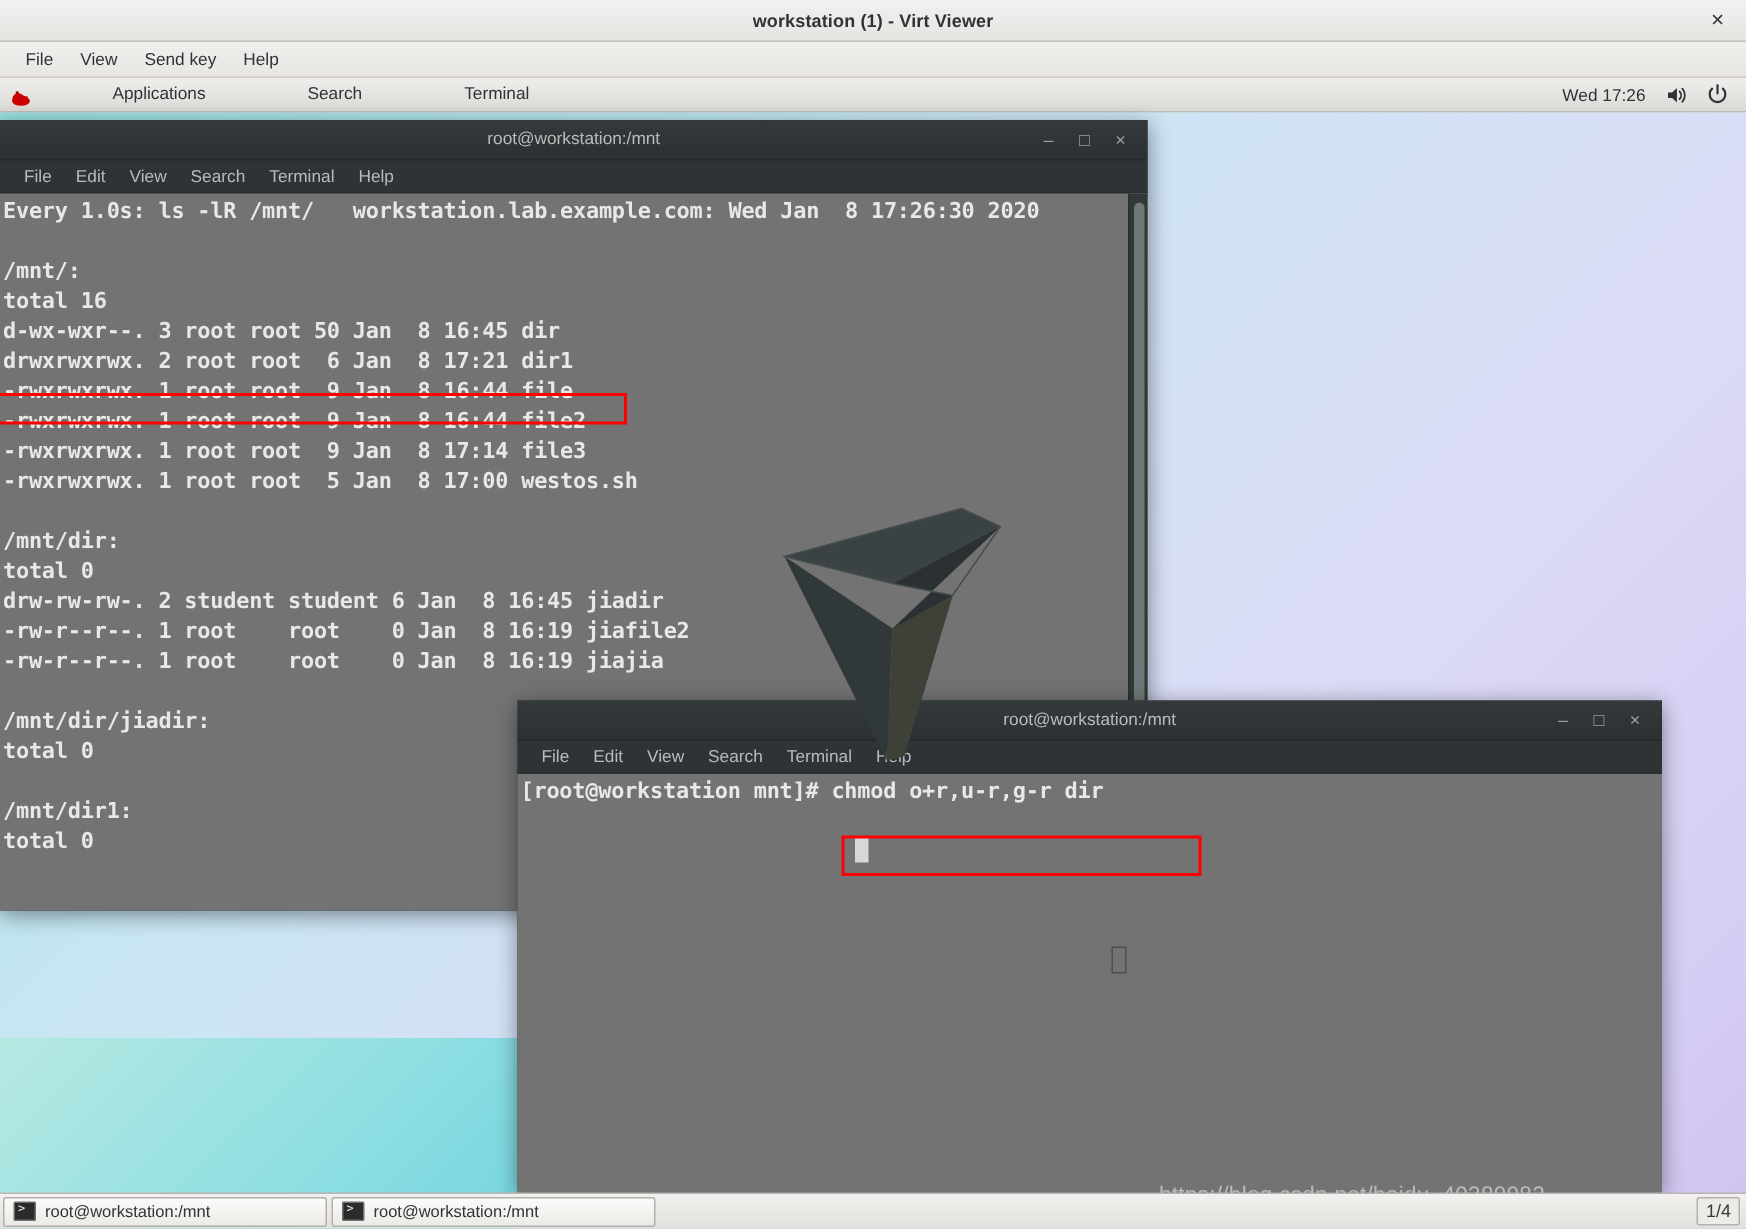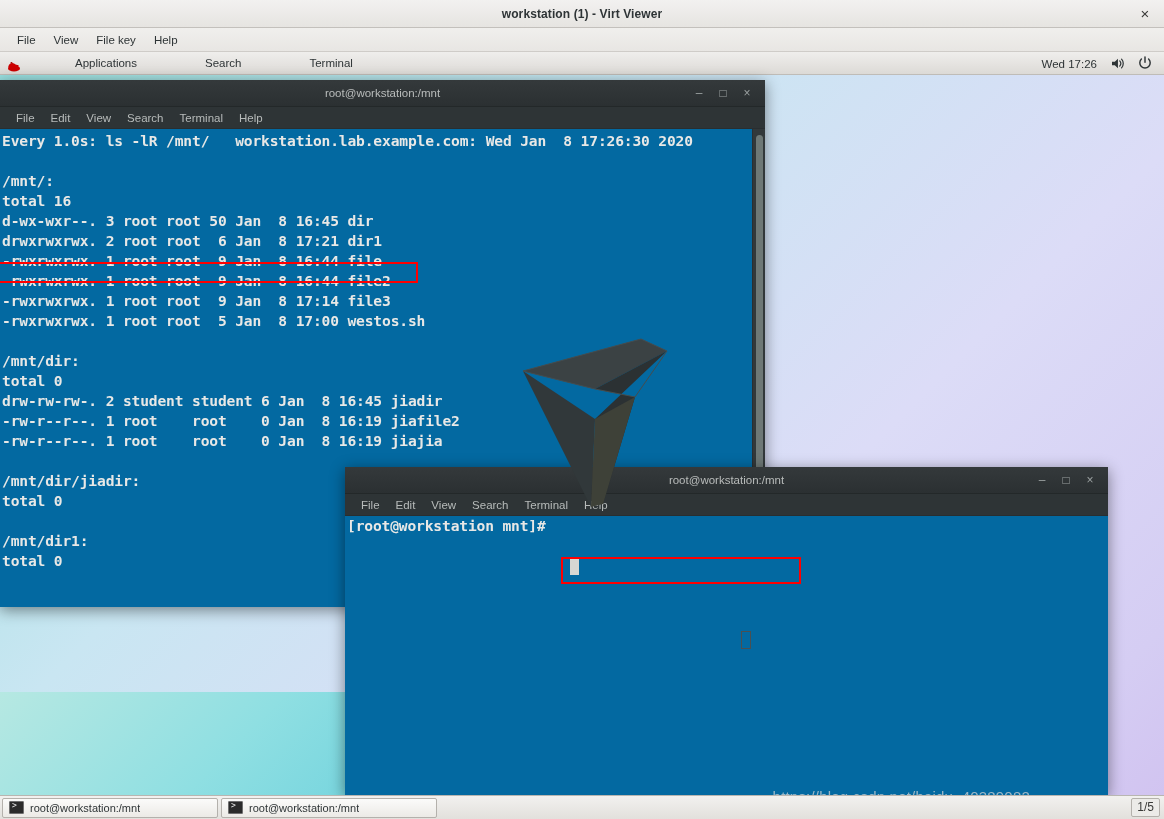--- a/index.html
+++ b/index.html
@@ -96,21 +96,21 @@
   .term-menubar {
     height: 22px; background: #2e3436;
     display: flex; align-items: center; padding-left: 8px;
     border-bottom: 1px solid #292e30;
   }
   .term-menubar .tmi {
     font-size: 11.5px; color: #b7bbba; padding: 1px 8px; cursor: pointer;
   }
   .term-body {
     position: relative; overflow: hidden;
-    background: #0369a1;
+    background: #737373;
     font-family: "DejaVu Sans Mono", "Liberation Mono", monospace;
   }
   .term-lines {
     position: relative; z-index: 2;
     font-size: 14.6px; line-height: 20px; color: #e8e8e6;
     white-space: pre; padding: 2px 0 0 2px;
     font-weight: bold;
     letter-spacing: -0.15px;
   }
   .logo-wm {
@@ -177,21 +177,21 @@
 <div id="root">
 
   <div class="vv-titlebar">
     <div class="vv-title">workstation (1) - Virt Viewer</div>
     <div class="vv-close">×</div>
   </div>
 
   <div class="vv-menubar">
     <div class="mi">File</div>
     <div class="mi">View</div>
-    <div class="mi">File key</div>
+    <div class="mi">Send key</div>
     <div class="mi">Help</div>
   </div>
 
   <div class="gnome-panel">
     <div class="rh-logo">
       <svg width="15" height="11" viewBox="0 0 15 11">
         <ellipse cx="8" cy="7.4" rx="6" ry="3.1" fill="#cc0000"></ellipse>
         <path d="M2.3 6.6 C2 4.6 3.6 2.6 5.4 2.2 C7.3 1.7 8.5 3 9.6 3.6 C10.6 4.1 12.2 3.9 12.6 4.6 C13 5.4 11.4 6.2 9.5 6.6 Z" fill="#cc0000"></path>
         <path d="M4.6 2.5 C4.2 1.6 4.6 0.8 5.6 0.9 C6.6 1 6.8 2 6.3 2.6 Z" fill="#a30000"></path>
       </svg>
@@ -298,37 +298,37 @@
     <div class="term-menubar">
       <div class="tmi">File</div>
       <div class="tmi">Edit</div>
       <div class="tmi">View</div>
       <div class="tmi">Search</div>
       <div class="tmi">Terminal</div>
       <div class="tmi">Help</div>
     </div>
 
     <div class="term-body" style="height:279px;">
-      <pre class="term-lines" style="padding-top:0;">[root@workstation mnt]# </pre>
+      <pre class="term-lines">[root@workstation mnt]# chmod o+r,u-r,g-r dir</pre>
 
       <div style="position:absolute; left:225px; top:42px; width:9px; height:17px; background:#d7d7d3; z-index:3;"></div>
 
       <div style="position:absolute; left:396px; top:115px; width:10px; height:18px; border:1px solid #4a5052; z-index:3;"></div>
 
       <div class="redbox" style="left:216px; top:41px; width:240px; height:27px;"></div>
     </div>
   </div>
 
   <div class="watermark">https://blog.csdn.net/baidu_40389082</div>
 
   <div class="taskbar">
     <div class="task-btn">
       <div class="task-icon"></div>
       <div class="task-label">root@workstation:/mnt</div>
     </div>
     <div class="task-btn">
       <div class="task-icon"></div>
       <div class="task-label">root@workstation:/mnt</div>
     </div>
-    <div class="page-indicator">1/5</div>
+    <div class="page-indicator">1/4</div>
   </div>
 
 </div>
 
 </body></html>

